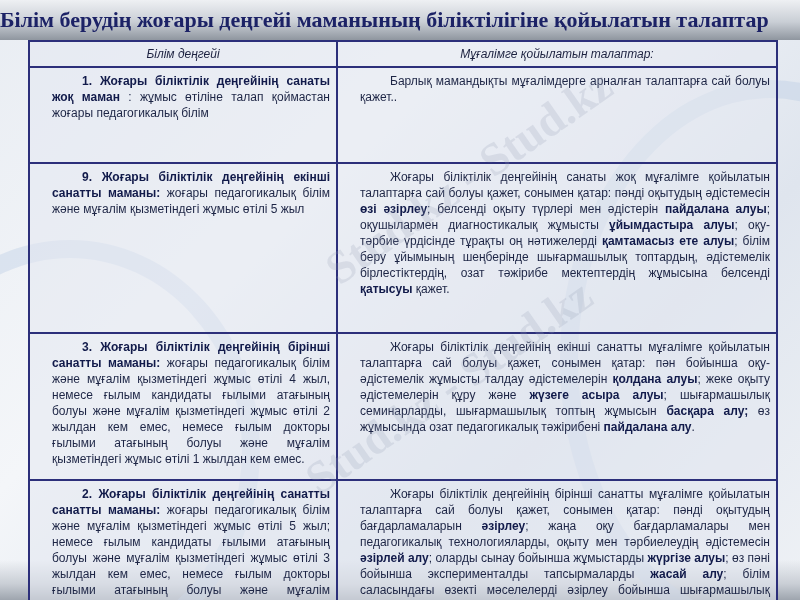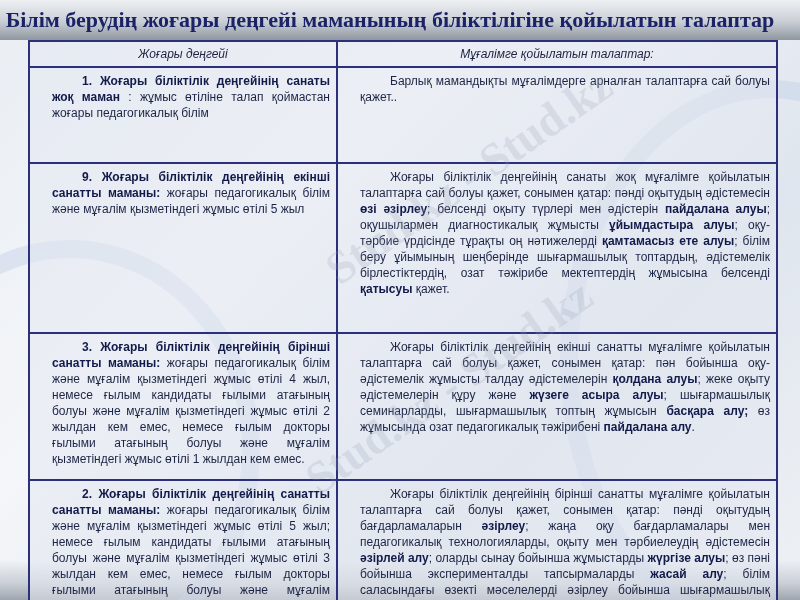--- a/index.html
+++ b/index.html
@@ -7,21 +7,21 @@
   body {
     position: relative;
     font-family: "Liberation Sans", sans-serif;
     background: linear-gradient(135deg, #e9edf3 0%, #f4f6f9 35%, #dfe5ee 70%, #eef1f5 100%);
   }
   .header-band {
     position: absolute; left: 0; top: 0; width: 800px; height: 40px;
     background: linear-gradient(to bottom, #eef0f3 0%, #c9ced5 55%, #8f969f 100%);
   }
   .slide-title {
-    position: absolute; left: 0; top: 7px; width: 780px; text-align: center;
+    position: absolute; left: 0; top: 7px; width: 780px; text-align: left;
     font-family: "Liberation Serif", serif; font-weight: bold; font-size: 22px;
     color: #1c2266; letter-spacing: 0px;
   }
   .bottom-band {
     position: absolute; left: 0; top: 560px; width: 800px; height: 40px;
     background: linear-gradient(to bottom, rgba(255,255,255,0) 0%, #c9ced5 60%, #9ea5ae 100%);
     z-index: 0;
   }
   .watermark {
     position: absolute; font-family: "Liberation Serif", serif; font-weight: bold;
@@ -68,21 +68,21 @@
 
 <h1 class="slide-title">Білім берудің жоғары деңгейі маманының біліктілігіне қойылатын талаптар</h1>
 
 <table class="req-table">
   <colgroup>
       <col class="c1">
       <col class="c2">
     </colgroup>
   <thead>
     <tr>
-      <th>Жоғары деңгейі</th>
+      <th>Білім деңгейі</th>
       <th>Мұғалімге қойылатын талаптар:</th>
     </tr>
   </thead>
   <tbody>
     <tr class="r1">
       <td>
           <div class="cell"><span class="ind"></span><b>1. Жоғары біліктілік деңгейінің санаты жоқ маман</b><span> : жұмыс өтіліне талап қоймастан жоғары педагогикалық білім</span></div>
         </td>
       <td>
           <div class="cell"><span class="ind"></span><span>Барлық мамандықты мұғалімдерге арналған талаптарға сай болуы қажет..</span></div>

